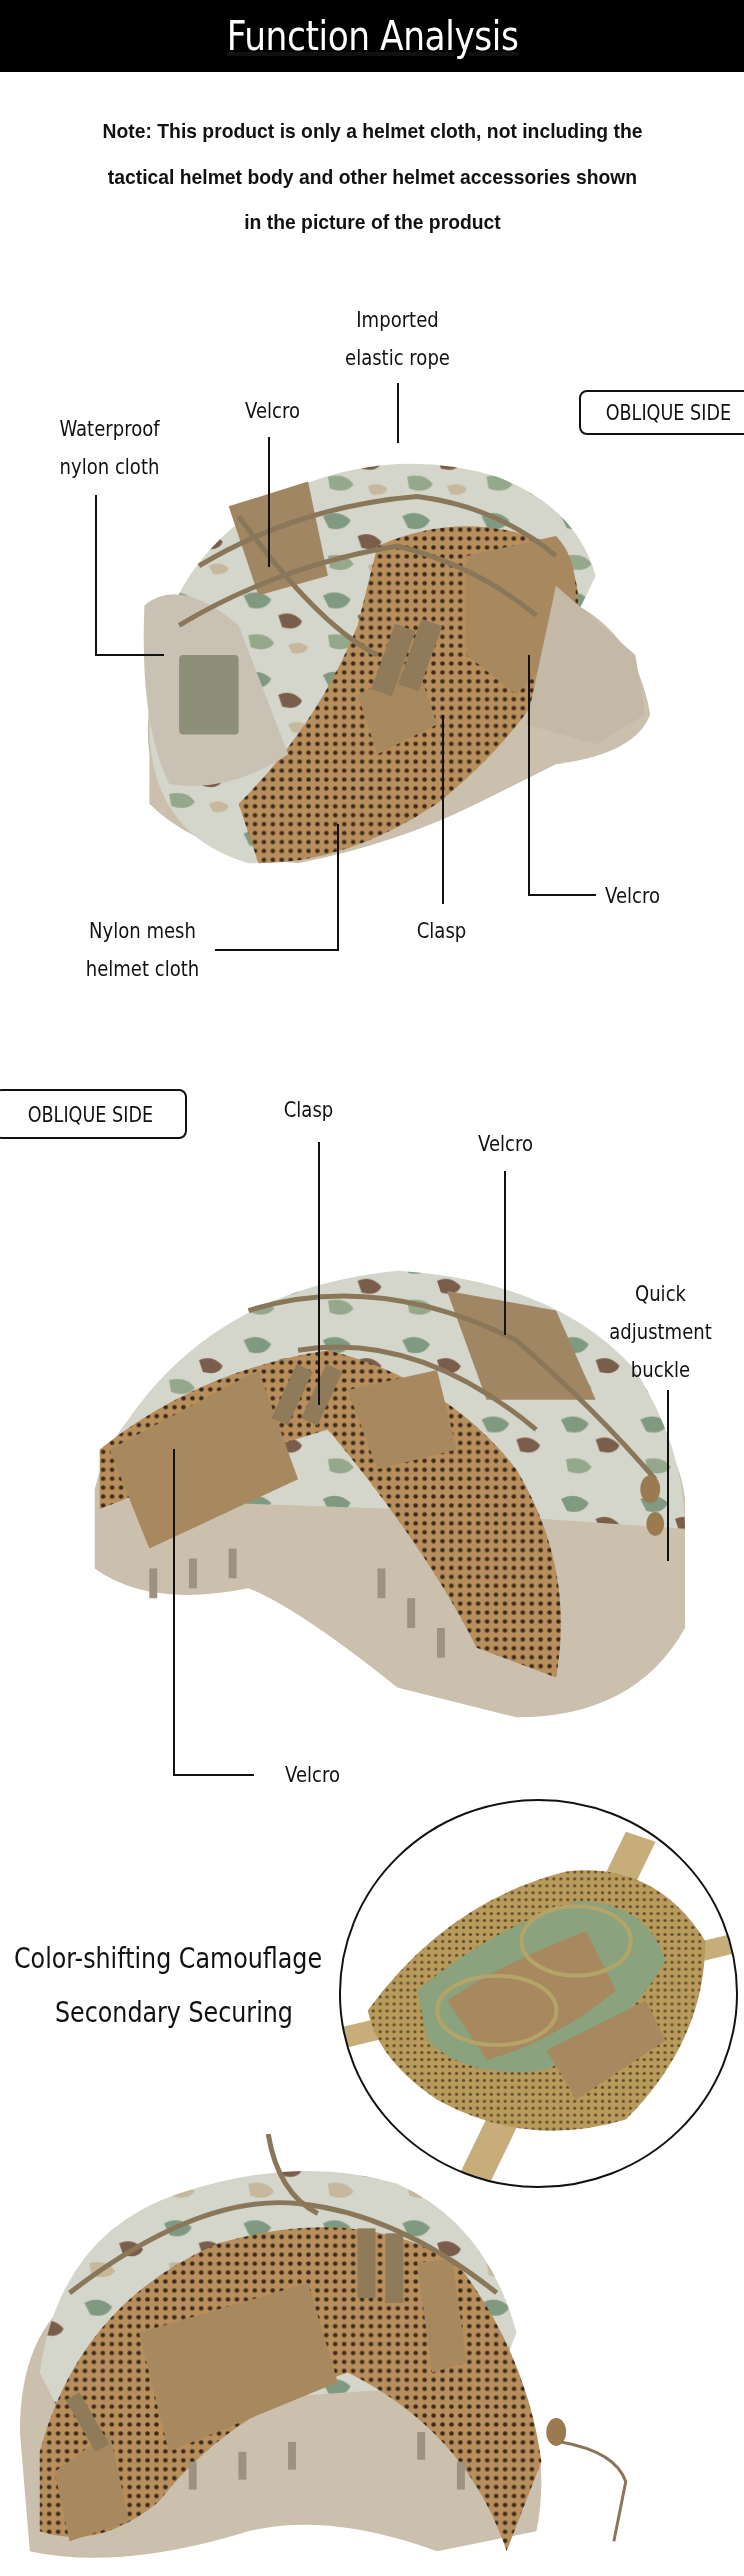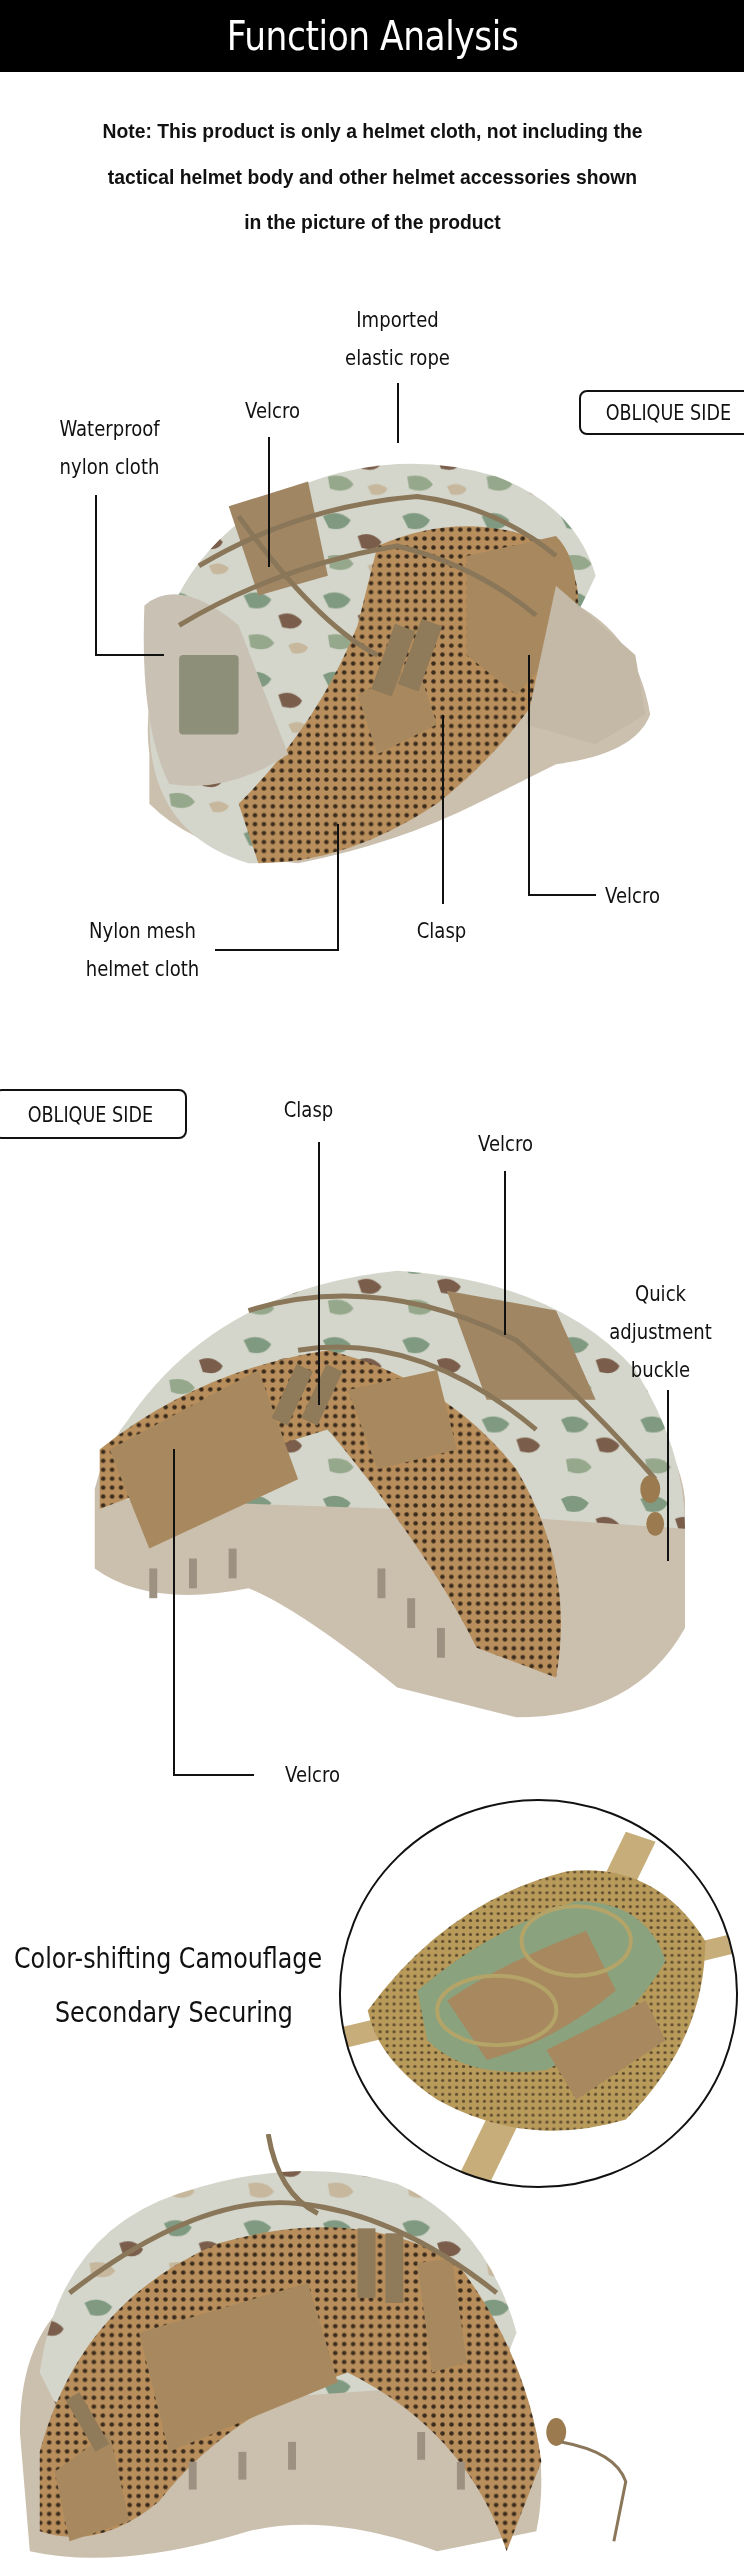--- a/index.html
+++ b/index.html
@@ -1,18 +1,18 @@
 <!DOCTYPE html>
 <html><head>
 <meta charset="utf-8">
 <style>
   * { margin: 0; padding: 0; box-sizing: border-box; }
   html, body { background: #ffffff; }
   body { width: 745px; height: 2576px; position: relative; overflow: hidden; font-family: "Liberation Sans", sans-serif; color: #111; }
-  .header { position: absolute; left: 0; top: 0; width: 745px; height: 72px; background: #000; display: flex; align-items: center; justify-content: center; }
+  .header { position: absolute; left: 0; top: 0; width: 745px; height: 72px; background: #000; display: flex; align-items: center; justify-content: center; text-decoration: underline; }
   .header-title { color: #fff; font-family: "DejaVu Sans", sans-serif; font-size: 40px; letter-spacing: -0.5px; transform: scaleX(0.86); }
   .note { position: absolute; left: 0; width: 745px; text-align: center; font-family: "Liberation Sans", sans-serif; font-weight: bold; font-size: 21px; color: #111; transform: scaleX(0.92); }
   .label { position: absolute; font-family: "DejaVu Sans", sans-serif; font-size: 22px; color: #111; line-height: 38px; text-align: center; transform: scaleX(0.82); transform-origin: center; white-space: nowrap; }
   .big-label { position: absolute; font-family: "DejaVu Sans", sans-serif; font-size: 29px; color: #111; white-space: nowrap; transform: scaleX(0.82); transform-origin: left center; }
   .badge { position: absolute; border: 2px solid #111; border-radius: 8px; background: #fff; display: flex; align-items: center; justify-content: center; }
   .badge-text { font-family: "DejaVu Sans", sans-serif; font-size: 22px; color: #111; transform: scaleX(0.8); white-space: nowrap; }
   .line { position: absolute; background: #111; }
   .scene { position: absolute; }
 </style>
 </head>

